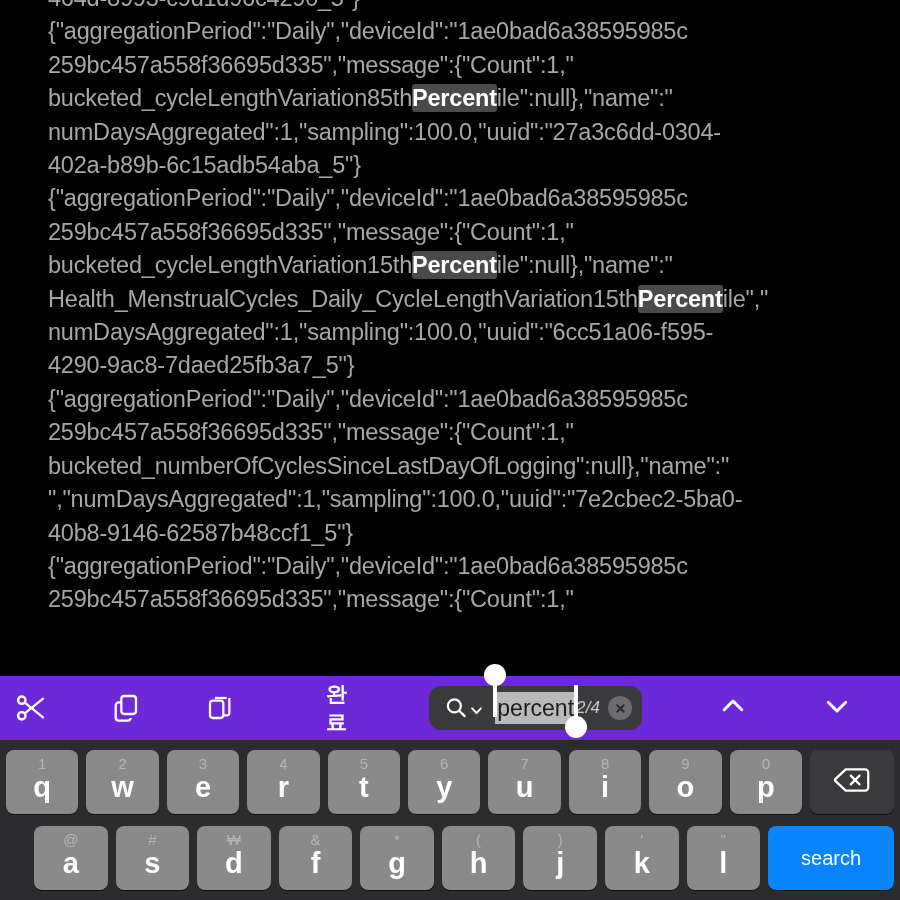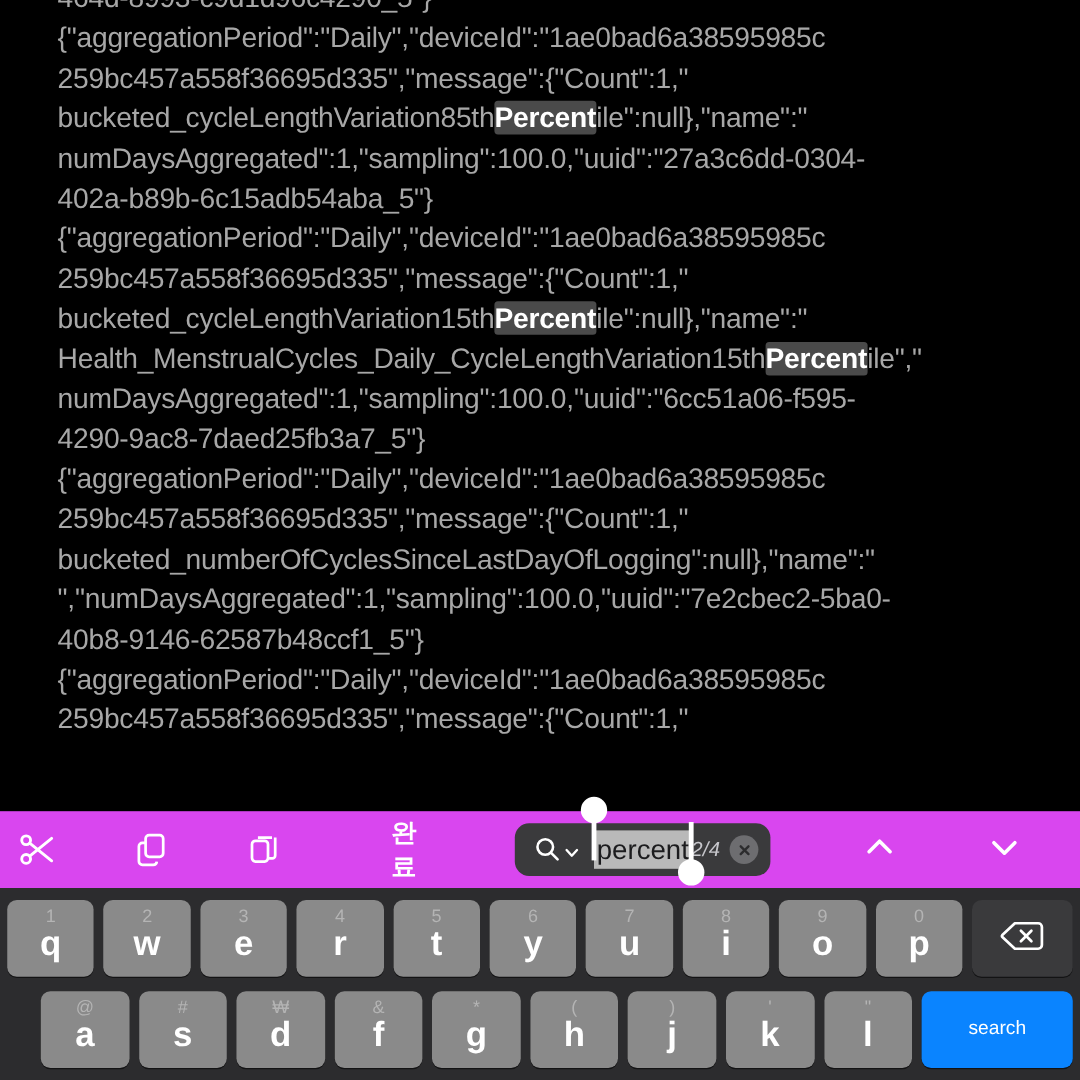--- a/index.html
+++ b/index.html
@@ -52,21 +52,21 @@
     padding: 1px 3px;
   }
 
   
   #toolbar {
     position: absolute;
     left: 0;
     right: 0;
     top: 676px;
     height: 64px;
-    background: #d946ef;
+    background: #6d28d9;
     display: flex;
     align-items: center;
     gap: 48px;
   }
   .tb-icon {
     width: 52px;
     height: 46px;
     display: flex;
     align-items: center;
     justify-content: center;
@@ -235,21 +235,21 @@
     background: #3a3a3c;
     flex: 0 0 84px;
     align-items: center;
   }
   .key.accent {
     background: #0a84ff;
     flex: 0 0 126px;
     align-items: center;
   }
   .key.accent .main {
-    font-size: 16px;
+    font-size: 20px;
     font-weight: 500;
     padding-bottom: 0;
   }
 </style>
 </head>
 <body>
 
 <div id="screen">
 
   <div id="content" style="margin-top: -18px;">

